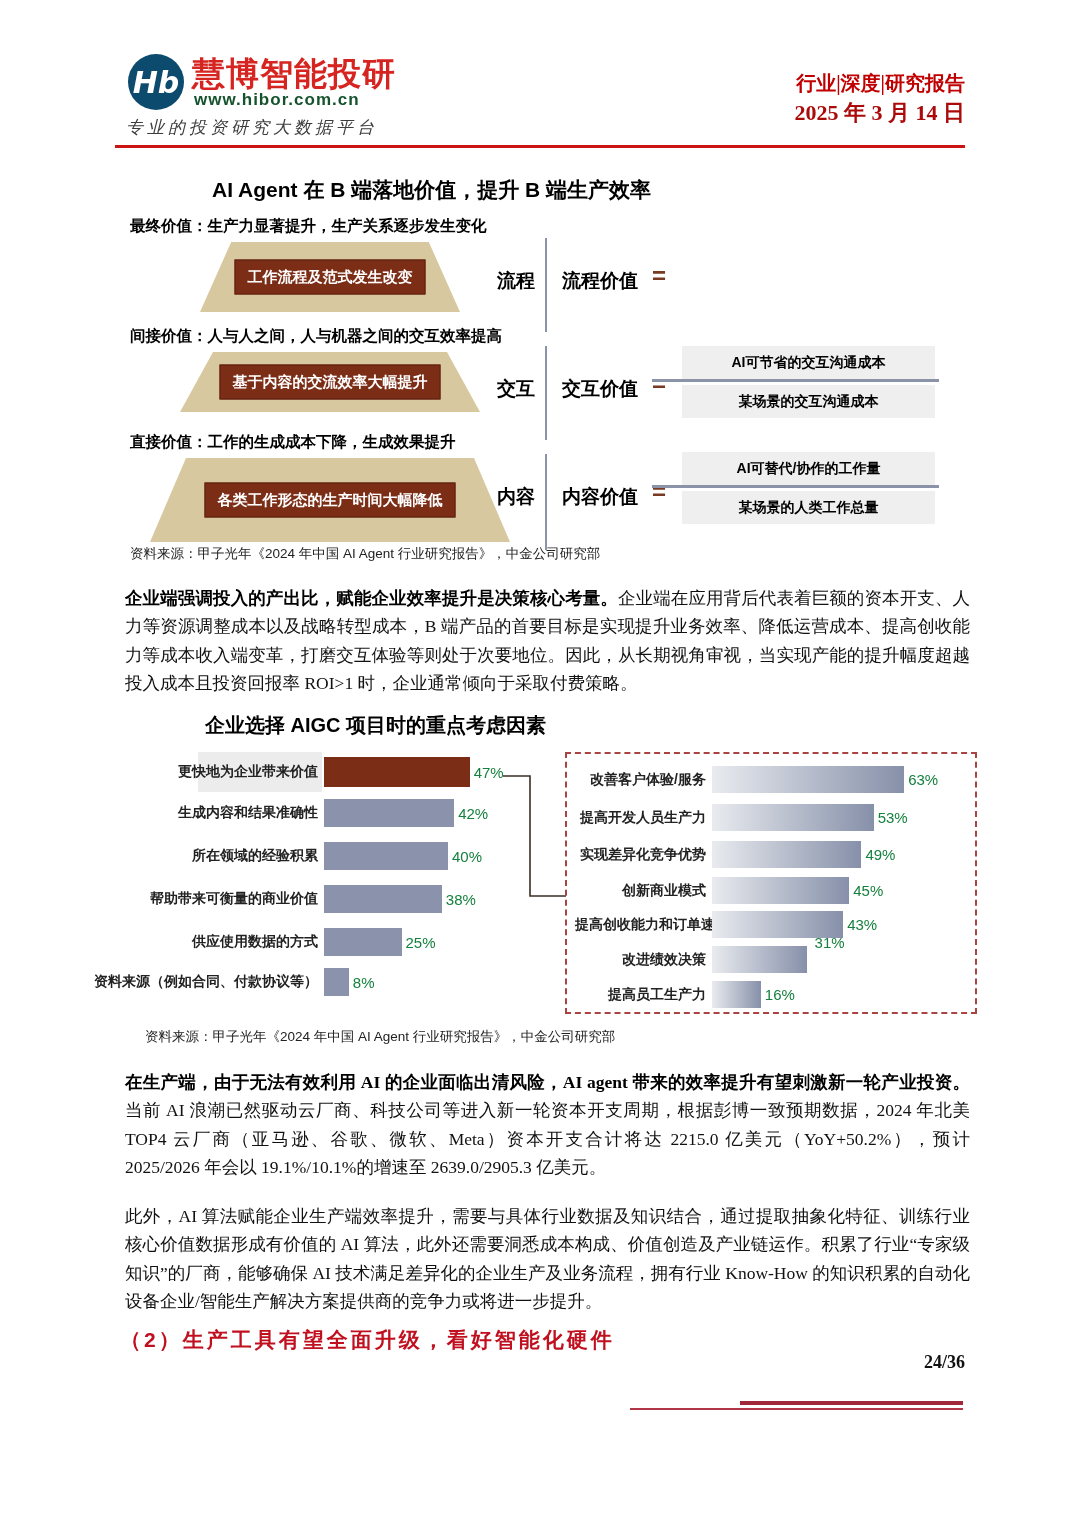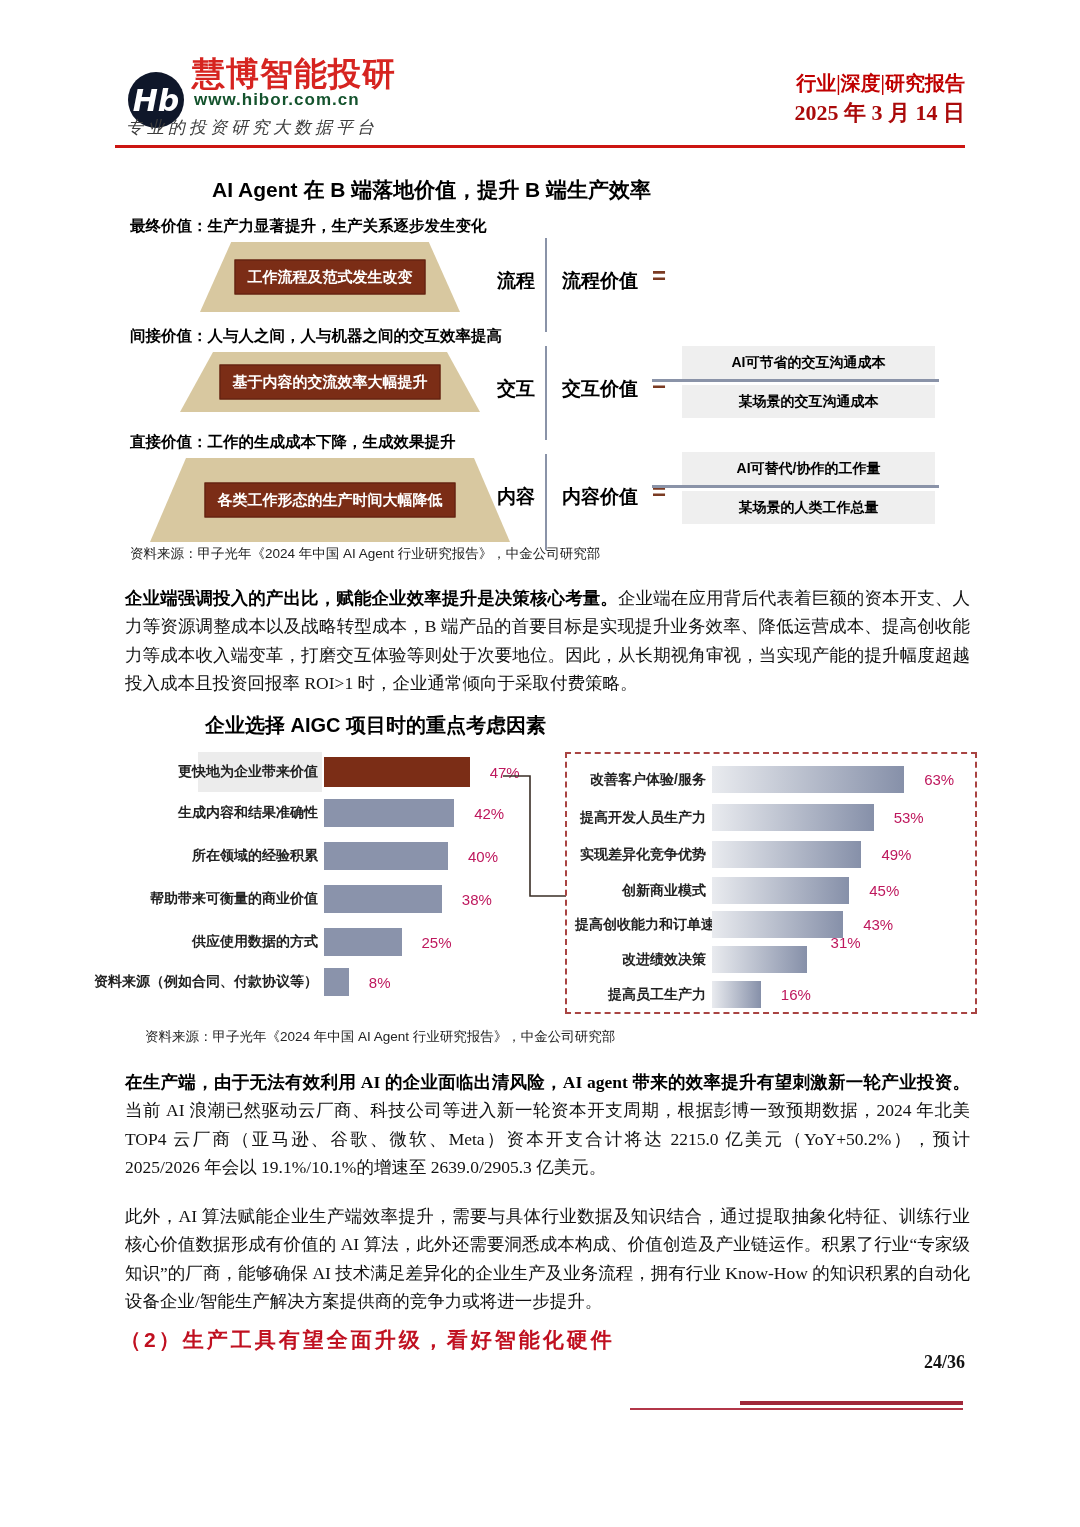--- a/index.html
+++ b/index.html
@@ -3,21 +3,21 @@
 <meta charset="utf-8">
 <style>
   html,body{margin:0;padding:0;background:#fff;}
   .sans{font-family:"Liberation Sans","DejaVu Sans",sans-serif;}
   .serif{font-family:"Liberation Serif","DejaVu Serif",serif;}
   #page{position:relative;width:1080px;height:1527px;background:#ffffff;overflow:hidden;
         font-family:"Liberation Serif","DejaVu Serif",serif;color:#111;}
   .abs{position:absolute;}
 
   
-  .logo-circle{left:128px;top:72px;width:56px;height:56px;border-radius:50%;background:#0f172a;
+  .logo-circle{left:128px;top:54px;width:56px;height:56px;border-radius:50%;background:#0c4a6e;
                color:#fff;display:flex;align-items:center;justify-content:center;
                font:italic bold 30px "DejaVu Sans",sans-serif;}
   .brand-title{left:192px;top:52px;font-weight:bold;font-size:33px;color:#d62420;letter-spacing:1px;}
   .brand-url{left:194px;top:90px;font-weight:bold;font-size:17px;color:#14532d;letter-spacing:1px;}
   .tagline{left:126px;top:116px;font-style:italic;font-size:17px;color:#3c3c3c;letter-spacing:4px;}
   .doc-type{right:115px;top:70px;font-weight:bold;font-size:20px;color:#c00000;}
   .date{right:115px;top:98px;font-weight:bold;font-size:22px;color:#aa0a0a;}
   .header-rule{left:115px;width:850px;top:145px;height:3px;background:#cc1512;}
 
   
@@ -43,21 +43,21 @@
   .para b{color:#000;}
 
   
   .fig2-title{left:205px;top:712px;font-weight:bold;font-size:20px;color:#000;}
   .lrow{display:flex;align-items:center;height:30px;}
   .bar-label{width:233px;text-align:right;padding-right:6px;font-size:14px;font-weight:600;color:#222;white-space:nowrap;}
   .hbar{height:100%;}
   .bar-red{background:#7b2d16;}
   .bar-slate{background:#8a93ab;}
   .bar-grad{background:linear-gradient(90deg,#e9ebef 0%,#8690a9 100%);}
-  .bar-value{padding-left:20px;font-size:15px;color:#be185d;font-family:"Liberation Sans","DejaVu Sans",sans-serif;white-space:nowrap;}
+  .bar-value{padding-left:4px;font-size:15px;color:#15803d;font-family:"Liberation Sans","DejaVu Sans",sans-serif;white-space:nowrap;}
   .row1-band{left:198px;top:752px;width:124px;height:40px;background:#ececec;}
   .dash-box{left:565px;top:752px;width:412px;height:262px;border:2px dashed #a94442;box-sizing:border-box;}
   .rrow{display:flex;align-items:center;height:27px;}
   .rrow .bar-label{width:131px;}
   .rrow-31 .bar-value{transform:translate(4px,-17px);}
 
   
   .section-heading{left:120px;top:1326px;font-weight:bold;font-size:21px;color:#c01020;letter-spacing:3px;
                    font-family:"Liberation Sans","DejaVu Sans",sans-serif;}
   .page-num{right:115px;top:1352px;font-weight:bold;font-size:18px;color:#111;}

